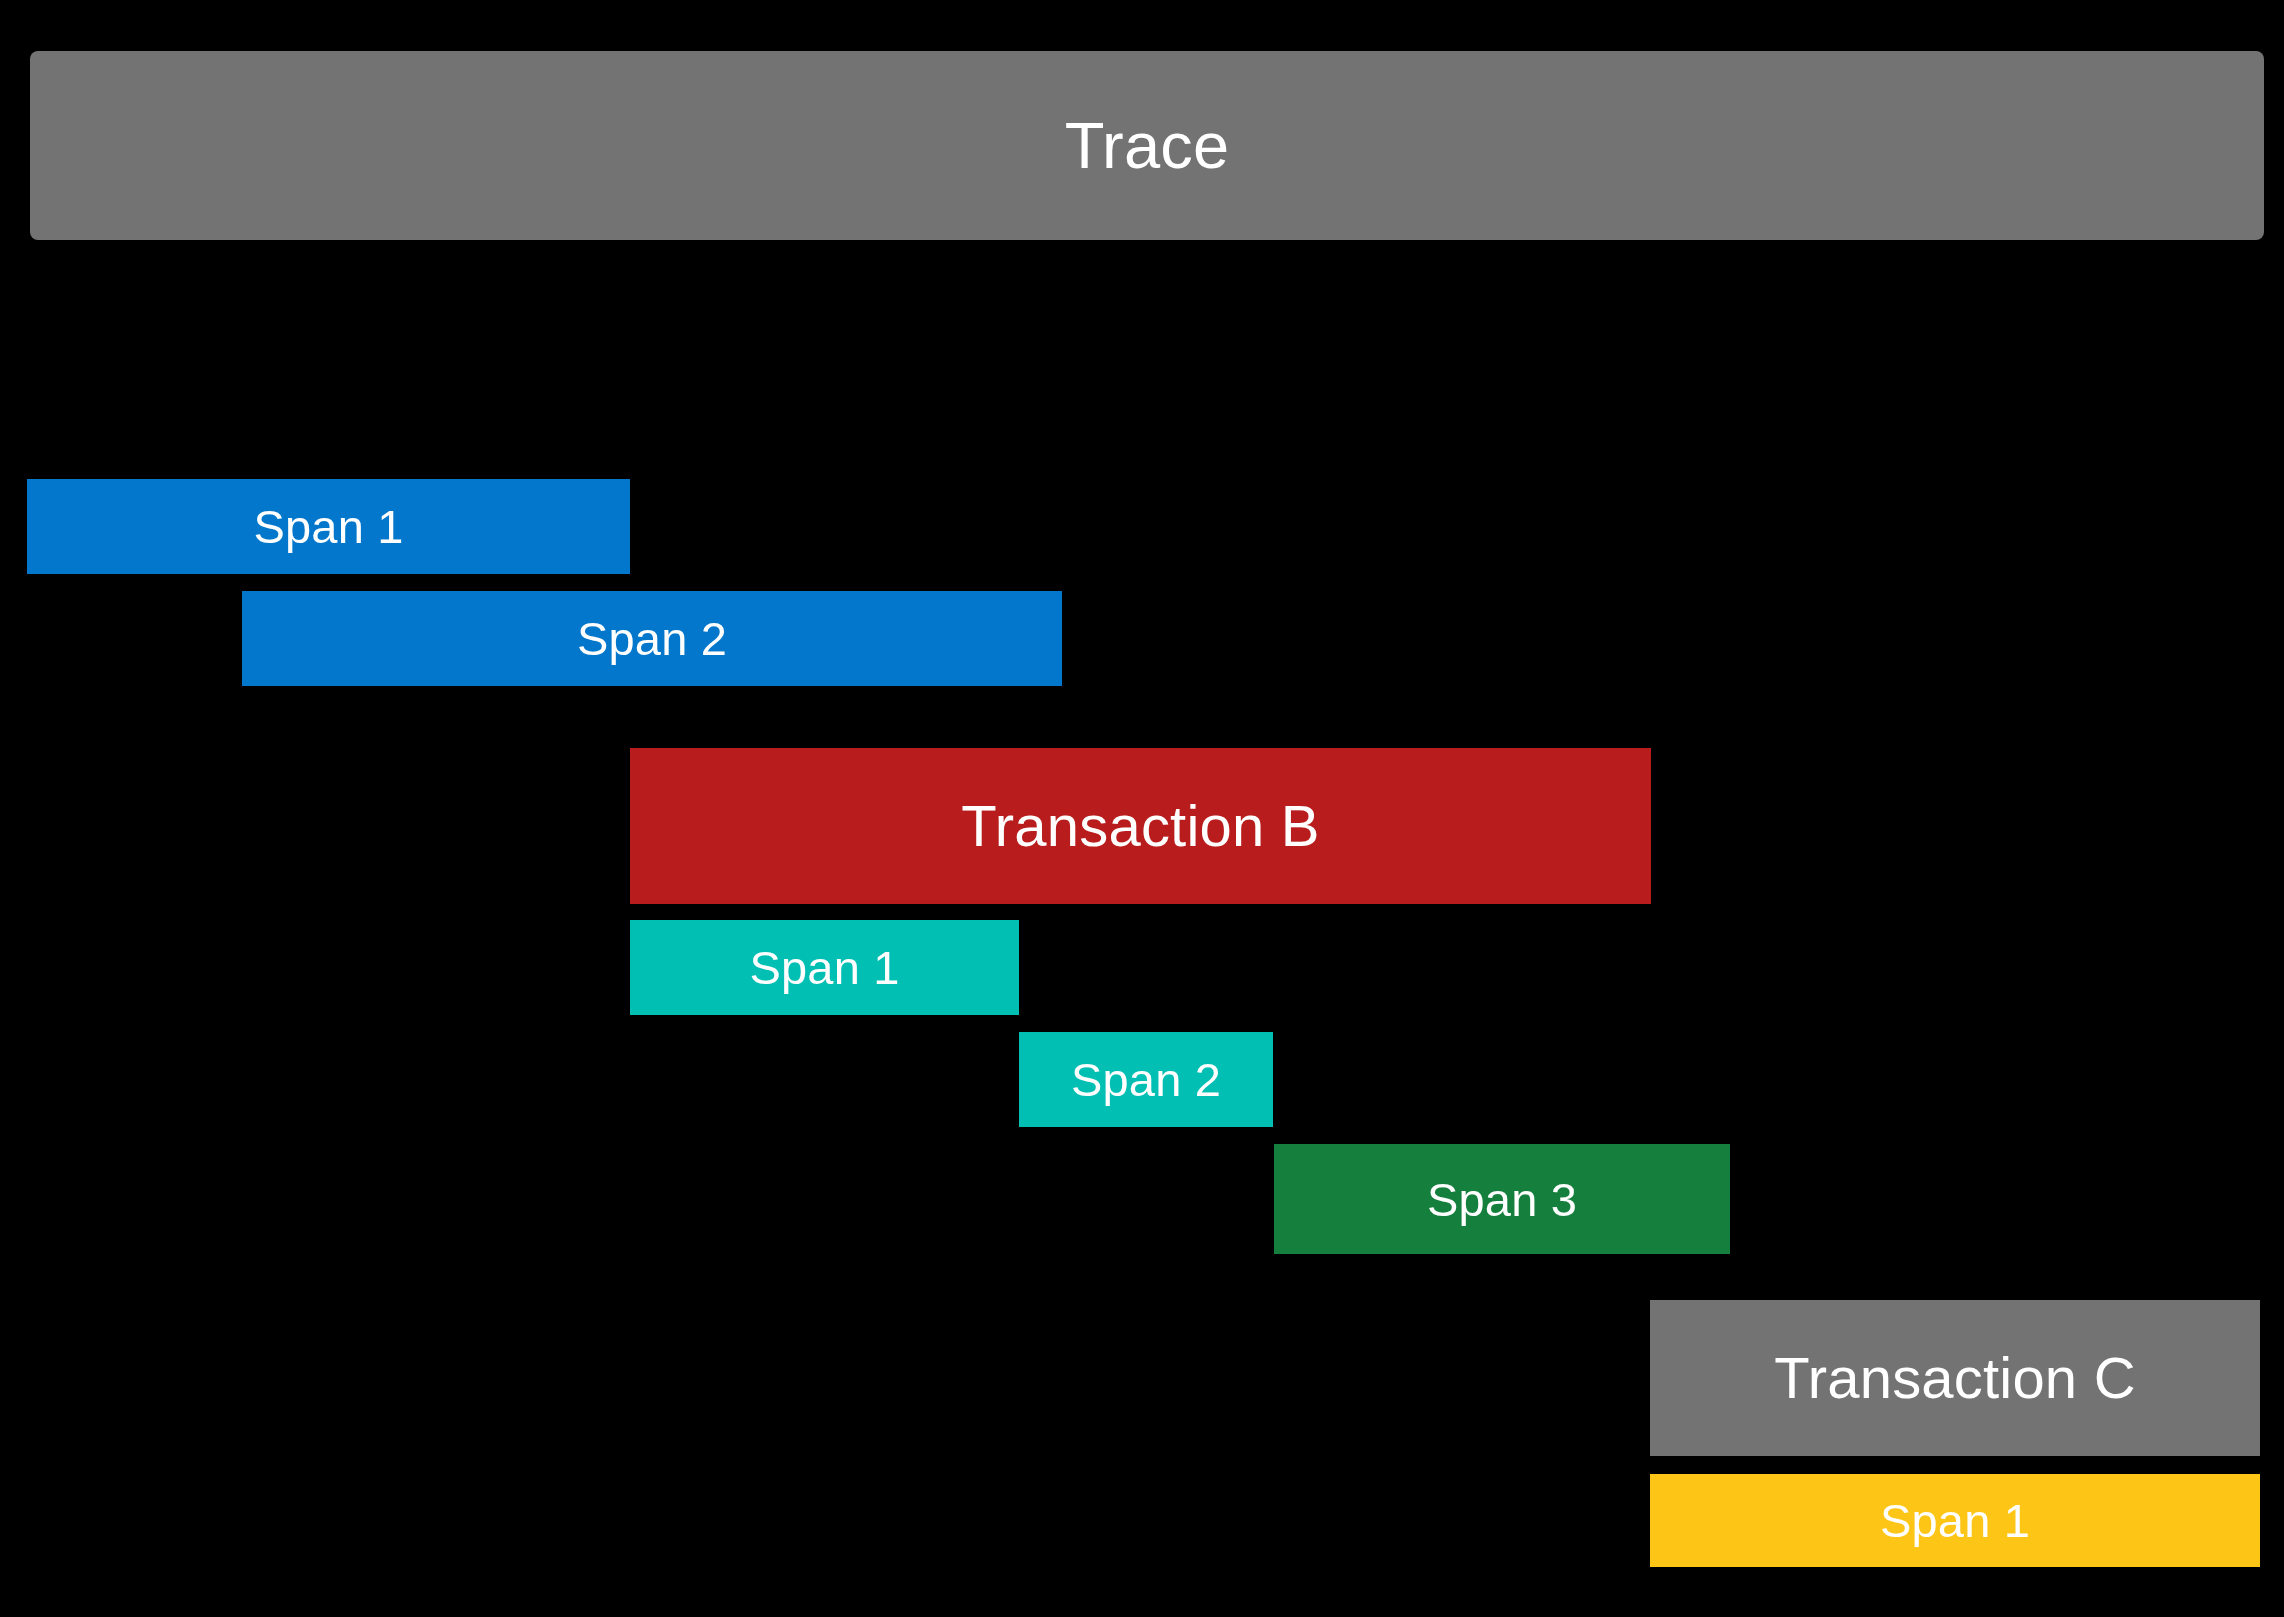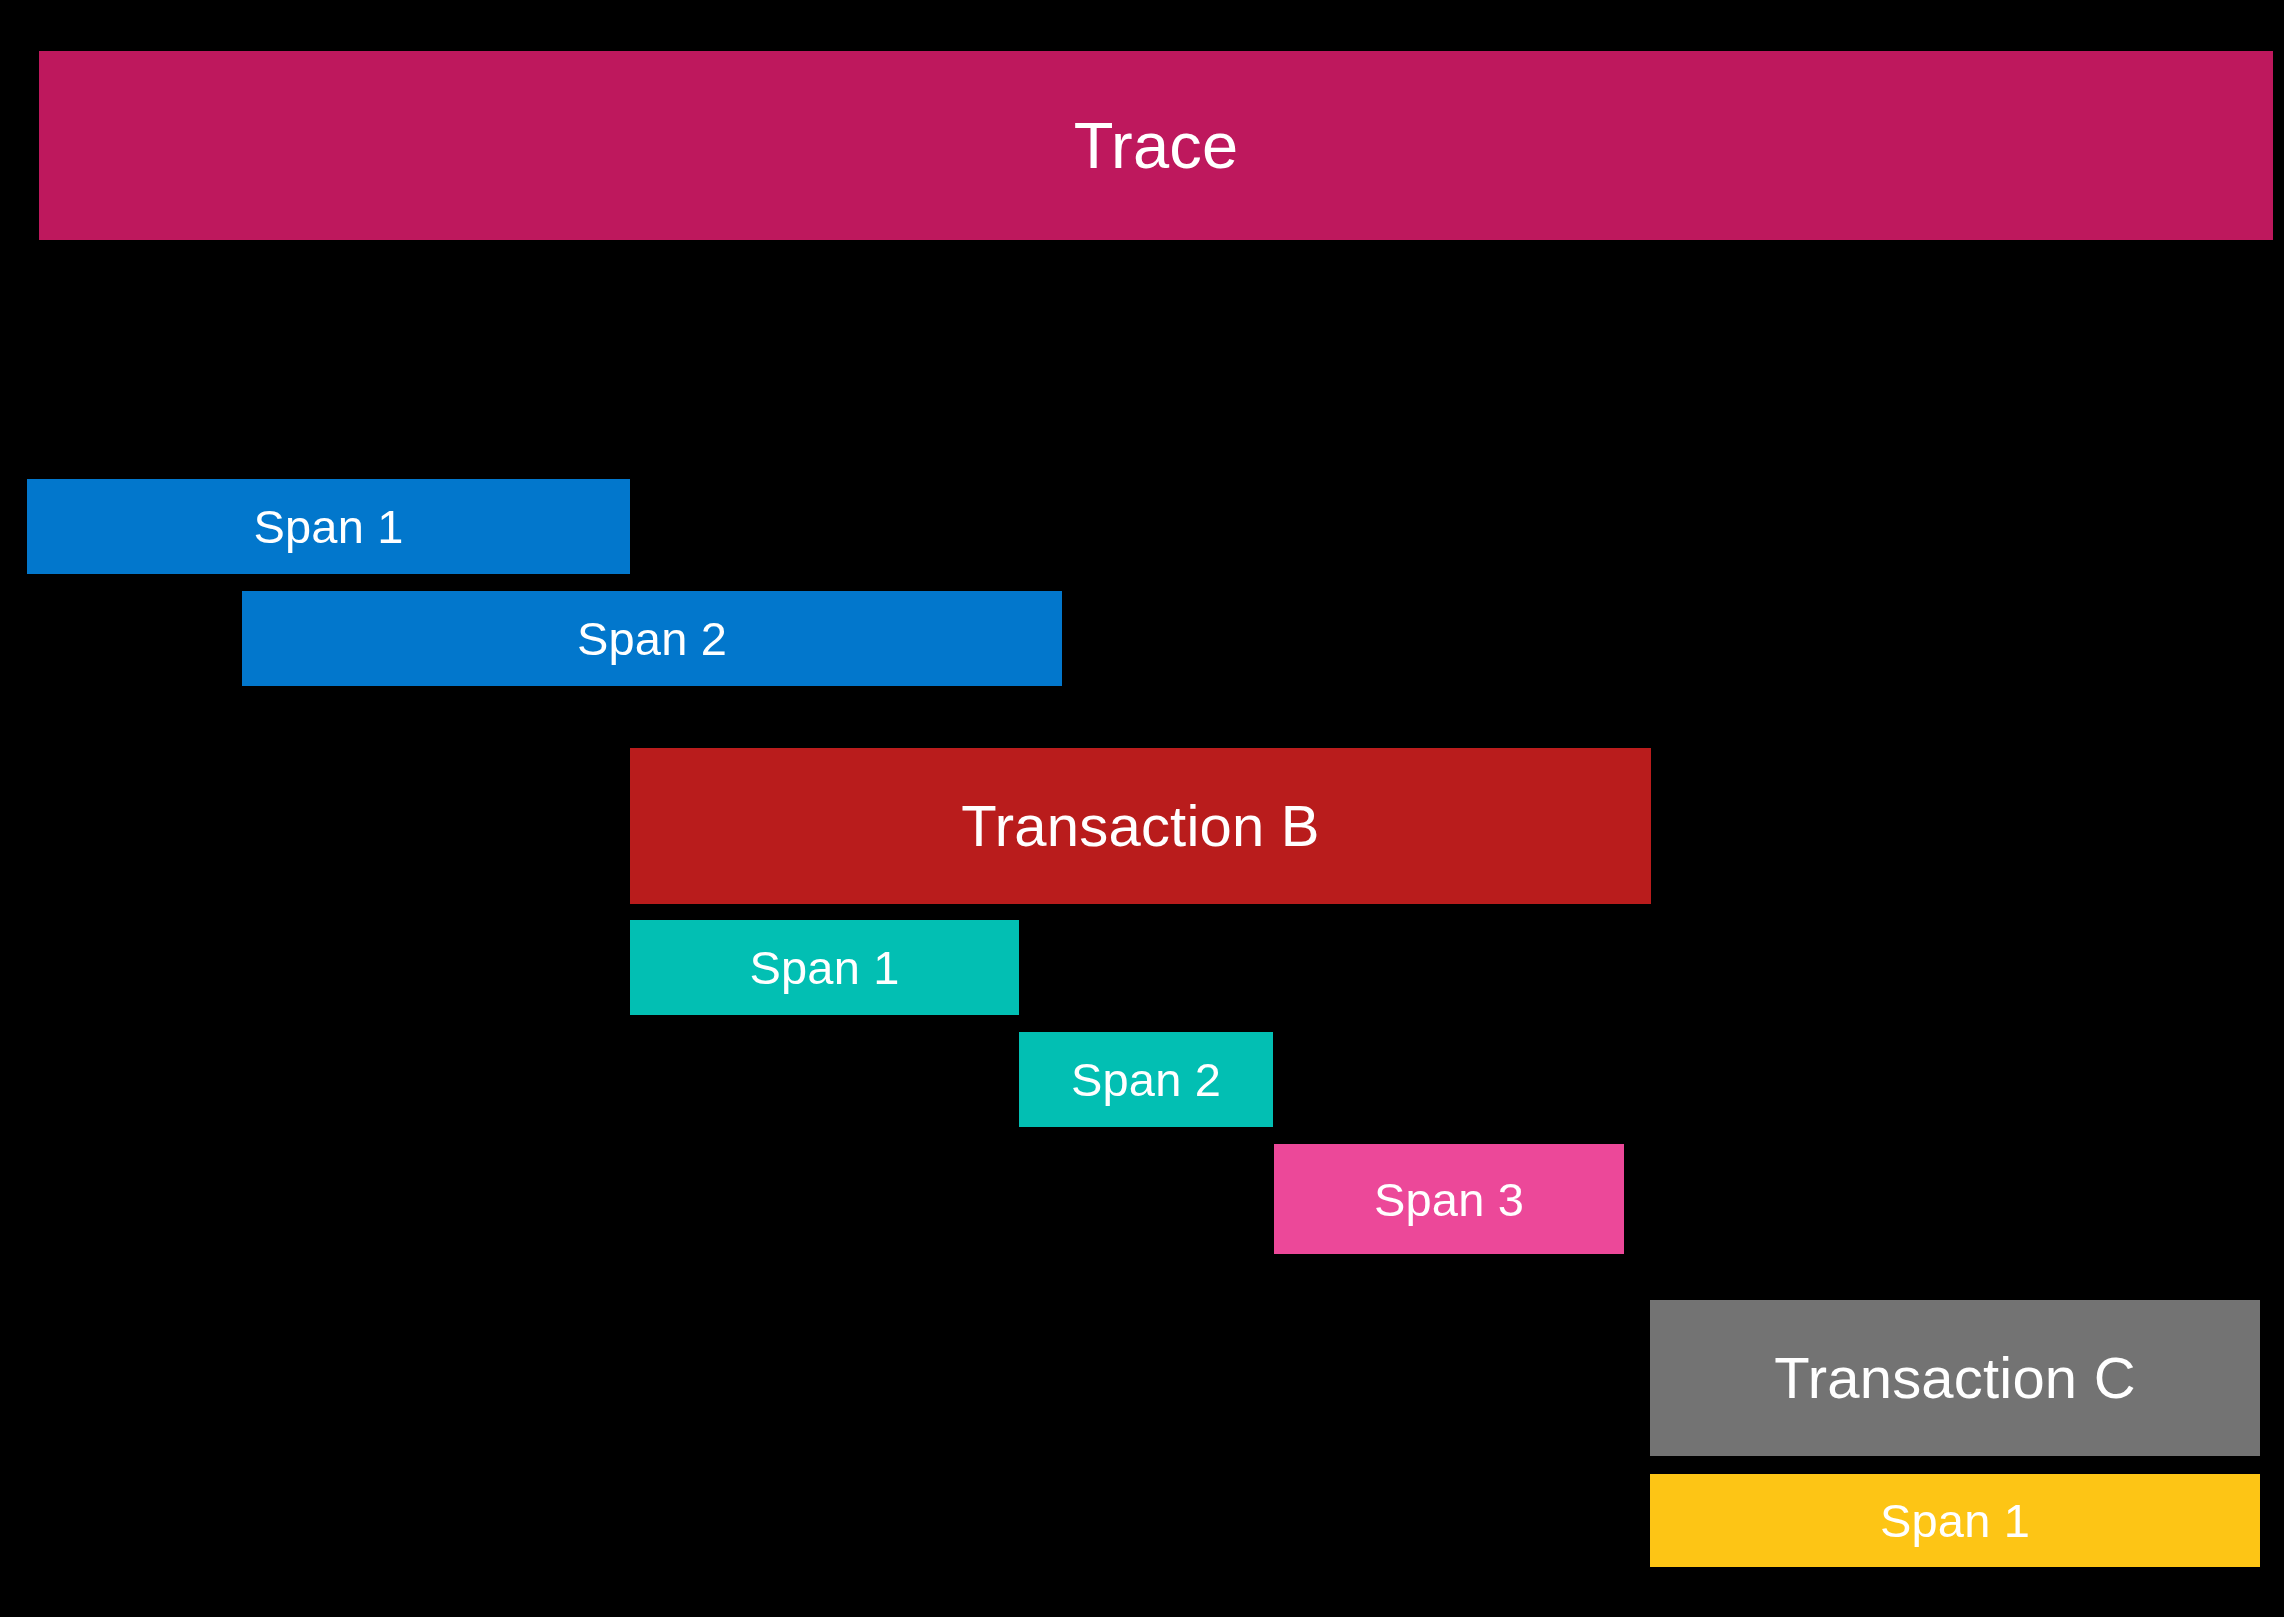--- a/index.html
+++ b/index.html
@@ -42,41 +42,41 @@
 
   .label-trace   { font-size:65px; }
   .label-tx      { font-size:58px; }
   .label-span    { font-size:47px; }
 </style>
 </head>
 <body style="background: rgb(0, 0, 0);">
 
 <div id="diagram">
 
-  <div class="bar trace-bar" id="trace-bar" style="left: 39px; top: 51px; width: 2234px; height: 189px; background: #be185d;">
+  <div class="bar trace-bar" id="trace-bar" style="left: 30px; top: 51px; width: 2234px; height: 189px; background: #737373; border-radius: 8px;">
     <span class="bar-label label-trace">Trace</span>
   </div>
 
   <div class="bar tx-a-span-bar" id="tx-a-span-0" style="left: 27px; top: 479px; width: 603px; height: 95px; background: rgb(2, 119, 204);">
     <span class="bar-label label-span">Span 1</span>
   </div>
   <div class="bar tx-a-span-bar" id="tx-a-span-1" style="left: 242px; top: 591px; width: 820px; height: 95px; background: rgb(2, 119, 204);">
     <span class="bar-label label-span">Span 2</span>
   </div>
 
   <div class="bar tx-b-bar" id="tx-b-bar" style="left: 630px; top: 748px; width: 1021px; height: 156px; background: #b91c1c;">
     <span class="bar-label label-tx">Transaction B</span>
   </div>
   <div class="bar tx-b-span-bar" id="tx-b-span-0" style="left: 630px; top: 920px; width: 389px; height: 95px; background: rgb(2, 191, 179);">
     <span class="bar-label label-span">Span 1</span>
   </div>
   <div class="bar tx-b-span-bar" id="tx-b-span-1" style="left: 1019px; top: 1032px; width: 254px; height: 95px; background: rgb(2, 191, 179);">
     <span class="bar-label label-span">Span 2</span>
   </div>
-  <div class="bar tx-b-span-bar" id="tx-b-span-2" style="left: 1274px; top: 1144px; width: 350px; height: 110px; background: #ec4899; align-items: center;">
+  <div class="bar tx-b-span-bar" id="tx-b-span-2" style="left: 1274px; top: 1144px; width: 456px; height: 110px; background: #15803d; align-items: center;">
     <span class="bar-label label-span">Span 3</span>
   </div>
 
   <div class="bar tx-c-bar" id="tx-c-bar" style="left: 1650px; top: 1300px; width: 610px; height: 156px; background: #737373;">
     <span class="bar-label label-tx">Transaction C</span>
   </div>
   <div class="bar tx-c-span-bar" id="tx-c-span-0" style="left: 1650px; top: 1474px; width: 610px; height: 93px; background: rgb(253, 197, 21);">
     <span class="bar-label label-span">Span 1</span>
   </div>
 

